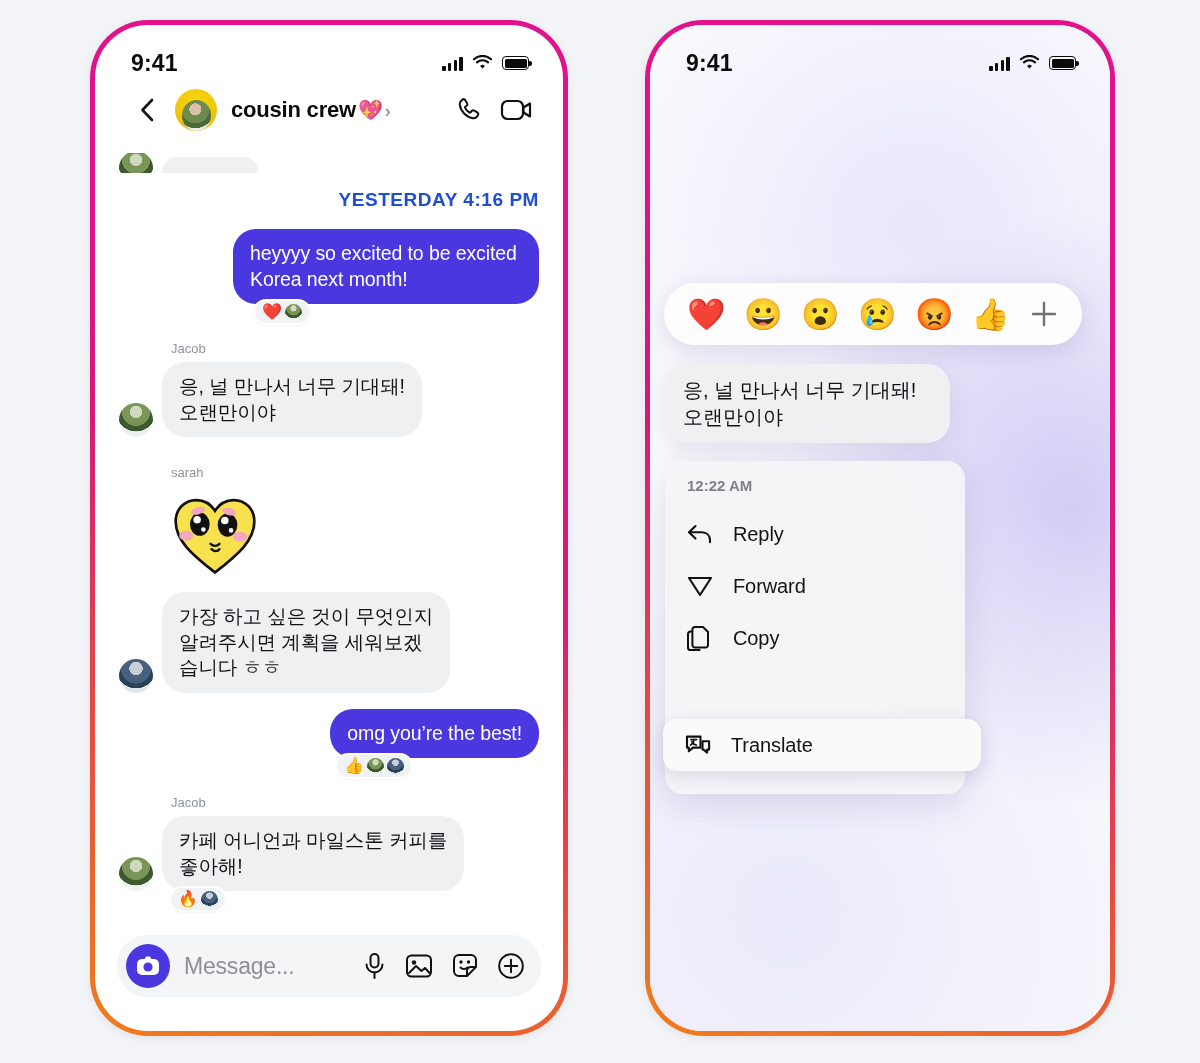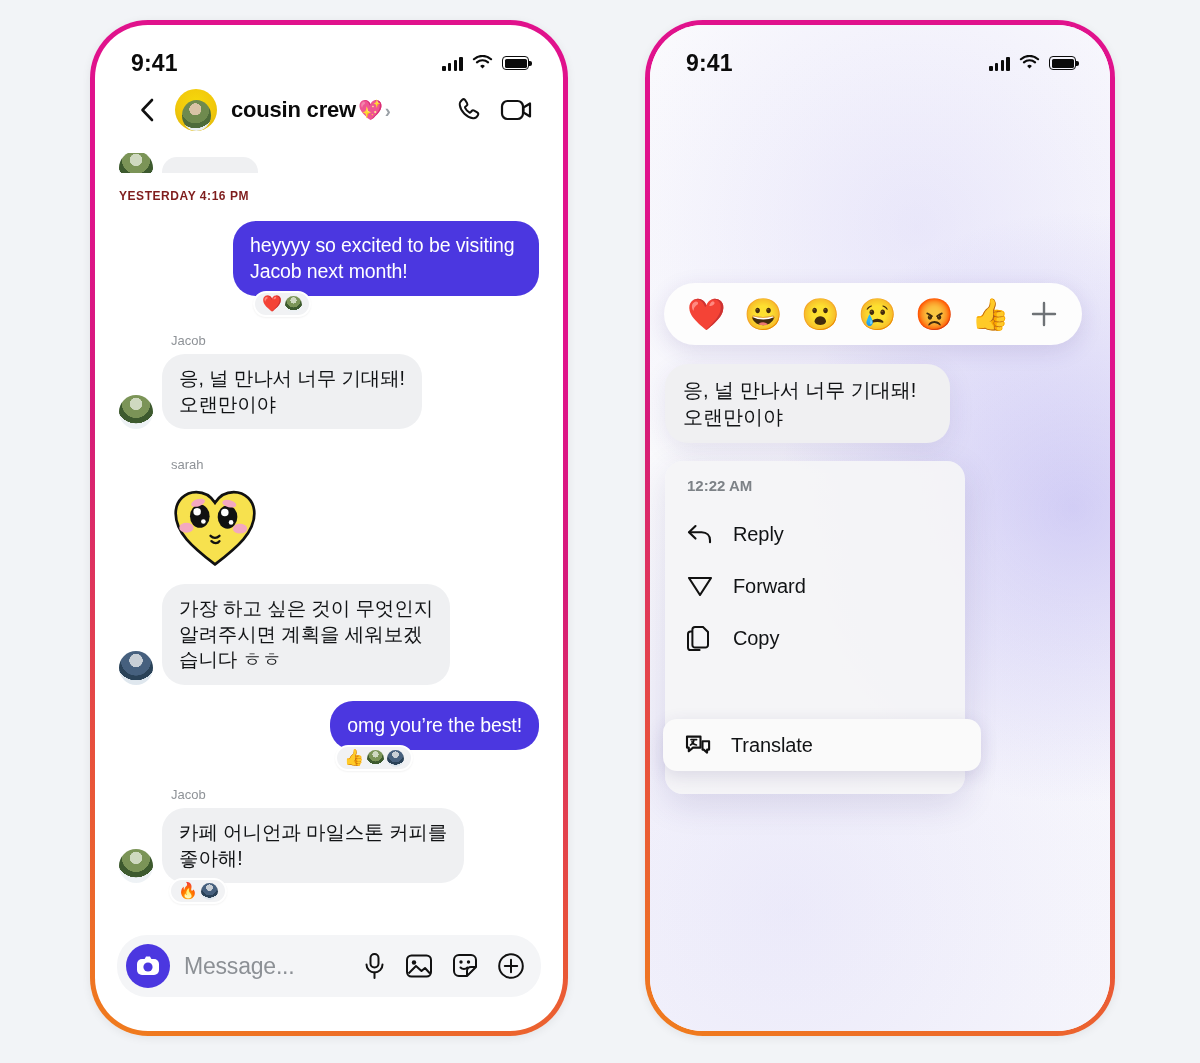--- a/index.html
+++ b/index.html
@@ -73,21 +73,21 @@
   .hdr-caret { color: #9aa0a6; font-size: 18px; margin-left: 2px; }
   .hdr-spacer { flex: 1; }
   .hdr-icon { flex: none; }
 
   
   .thread {
     position: absolute; left: 0; right: 0; top: 0; bottom: 0;
     padding: 0 24px; overflow: hidden;
   }
   .daystamp {
-    text-align: left; font-size: 12px; font-weight: 600; color: #7f1d1d;
+    text-align: right; font-size: 19px; font-weight: 600; color: #1d4ed8;
     letter-spacing: .55px; margin: 16px 0 18px;
   }
   .row { display: flex; margin-bottom: 5px; align-items: flex-end; }
   .row.out { justify-content: flex-end; }
   .row.in  { justify-content: flex-start; }
   .sender-name { font-size: 13px; color: #8e9297; margin: 16px 0 6px 52px; }
   .msg-avatar {
     width: 34px; height: 34px; border-radius: 50%; flex: none; margin-right: 9px;
     overflow: hidden; position: relative;
   }
@@ -224,21 +224,21 @@
 
         <div class="cutoff">
           <div class="msg-avatar av-jacob"></div>
           <div class="stub"></div>
         </div>
 
         <div class="daystamp">YESTERDAY 4:16 PM</div>
 
         
         <div class="row out">
-          <div class="bubble out">heyyyy so excited to be visiting Jacob next month!</div>
+          <div class="bubble out">heyyyy so excited to be excited Korea next month!</div>
         </div>
         <div class="react-wrap out">
           <div class="reactions">
             <span class="emo">❤️</span>
             <span class="ava av-jacob"></span>
           </div>
         </div>
 
         
         <div class="sender-name">Jacob</div>

